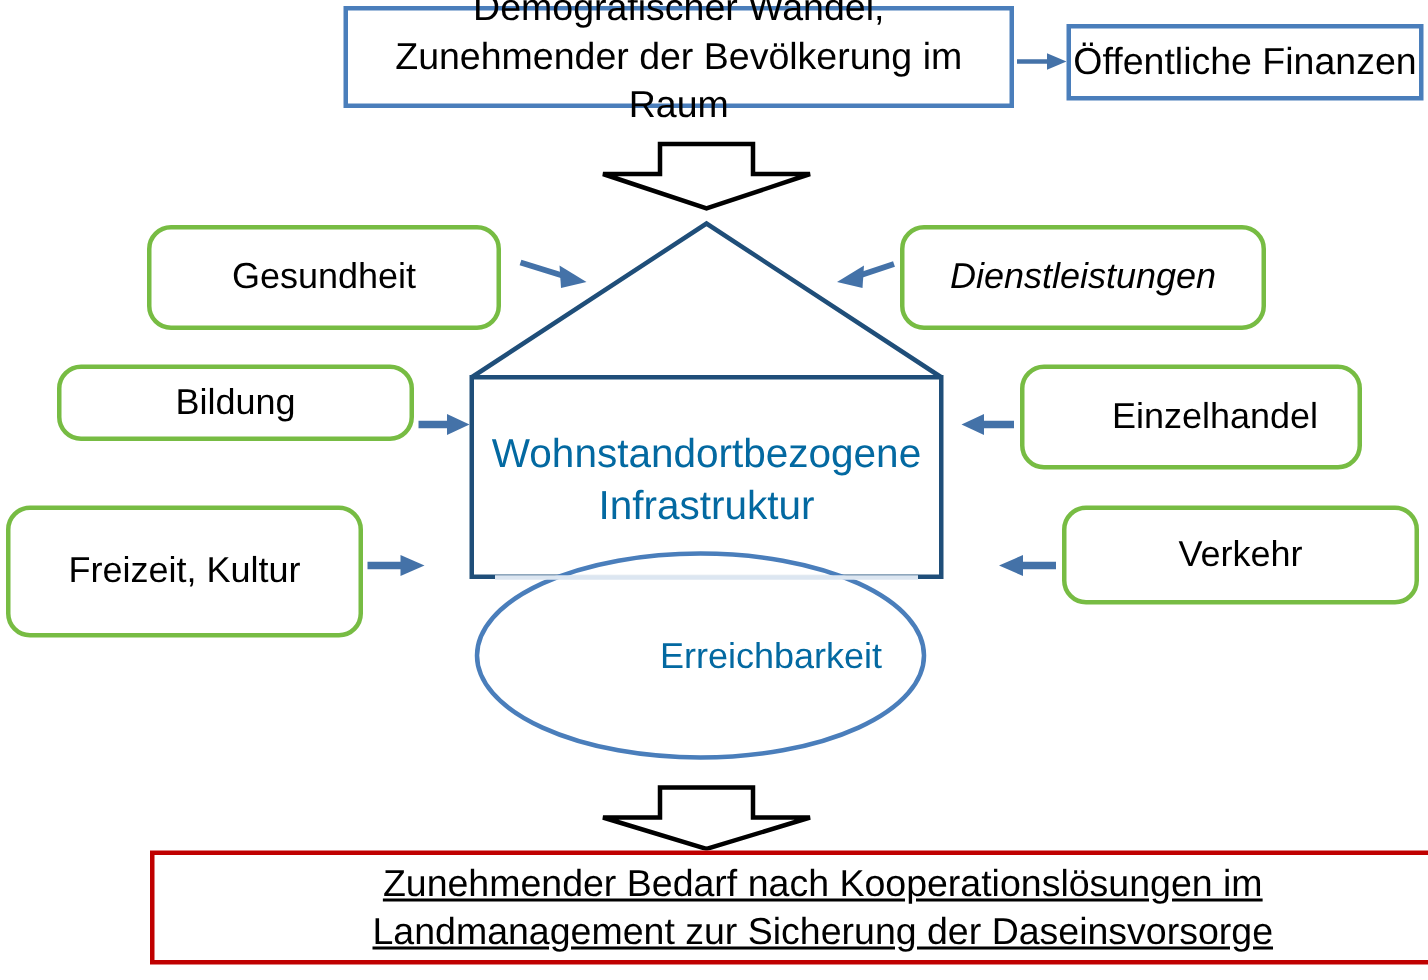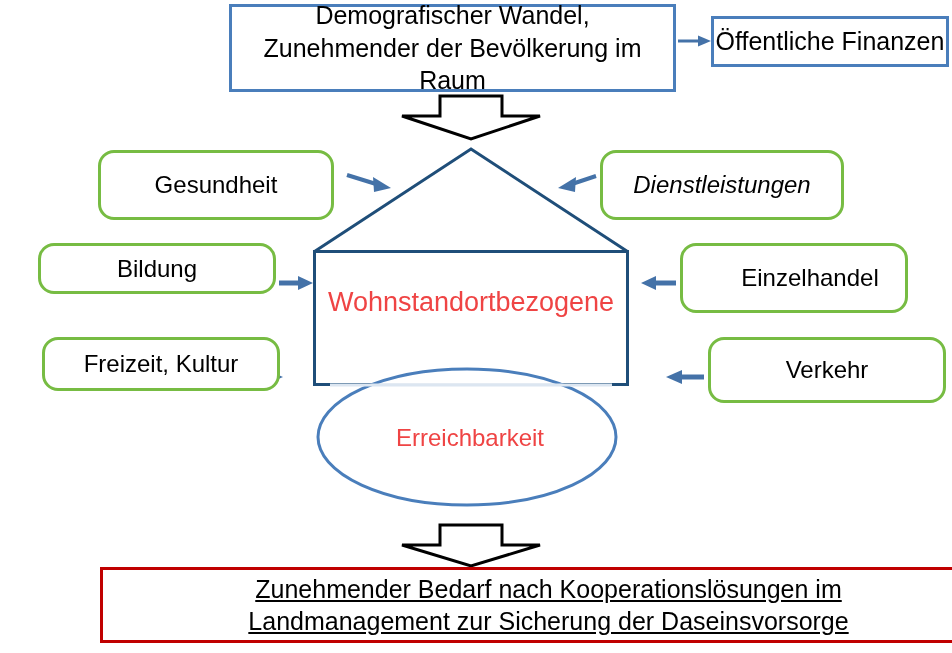--- a/index.html
+++ b/index.html
@@ -38,40 +38,39 @@
   }
   .box-red {
     border: 3px solid #C00000;
   }
   .box-green {
     border: 3px solid #77BC43;
     border-radius: 16px;
   }
   
   #box-demografie {
-    left: 229px; top: 4px; width: 447px; height: 88px;
+    left: 229px; top: 4px; width: 447px; height: 68px;
     font-size: 25px;
   }
   #box-finanzen {
     left: 711px; top: 16px; width: 238px; height: 51px;
     font-size: 25px;
   }
   
   #box-gesundheit {
     left: 98px; top: 150px; width: 236px; height: 70px;
     font-size: 24px;
   }
   #box-bildung {
     left: 38px; top: 243px; width: 238px; height: 51px;
     font-size: 24px;
   }
   #box-freizeit {
-    left: 4px; top: 337px; width: 238px; height: 54px;
-    font-size: 24px;
-    margin-left: 38px;
+    left: 4px; top: 337px; width: 238px; height: 88px;
+    font-size: 24px;
   }
   #box-dienstleistungen {
     left: 600px; top: 150px; width: 244px; height: 70px;
     font-size: 24px;
     font-style: italic;
   }
   #box-einzelhandel {
     left: 680px; top: 243px; width: 228px; height: 70px;
     font-size: 24px;
     padding-left: 32px;
@@ -83,30 +82,31 @@
   
   #box-bedarf {
     left: 100px; top: 567px; width: 897px; height: 76px;
     font-size: 25px;
     text-decoration: underline;
   }
   
   .shape-label {
     position: absolute;
     text-align: center;
-    color: #ef4444;
+    color: #0369a1;
     line-height: 1.30;
   }
   #label-house {
     left: 314px; top: 285px; width: 314px;
     font-size: 27px;
   }
   #label-ellipse {
     left: 318px; top: 422px; width: 304px;
     font-size: 24px;
+    padding-left: 44px;
   }
 </style>
 </head>
 <body>
 
 <div id="canvas">
 
   <svg id="svg-layer" viewBox="0 0 952 653">
 
     <g>
@@ -180,20 +180,21 @@
   </div>
   <div class="box box-green" id="box-einzelhandel">
     <span>Einzelhandel</span>
   </div>
   <div class="box box-green" id="box-verkehr">
     <span>Verkehr</span>
   </div>
 
   <div class="shape-label" id="label-house">
     <div>Wohnstandortbezogene</div>
+    <div>Infrastruktur</div>
   </div>
 
   <div class="shape-label" id="label-ellipse">
     <span>Erreichbarkeit</span>
   </div>
 
   <div class="box box-red" id="box-bedarf">
     <div>
       <div>Zunehmender Bedarf nach Kooperationslösungen im</div>
       <div>Landmanagement zur Sicherung der Daseinsvorsorge</div>

